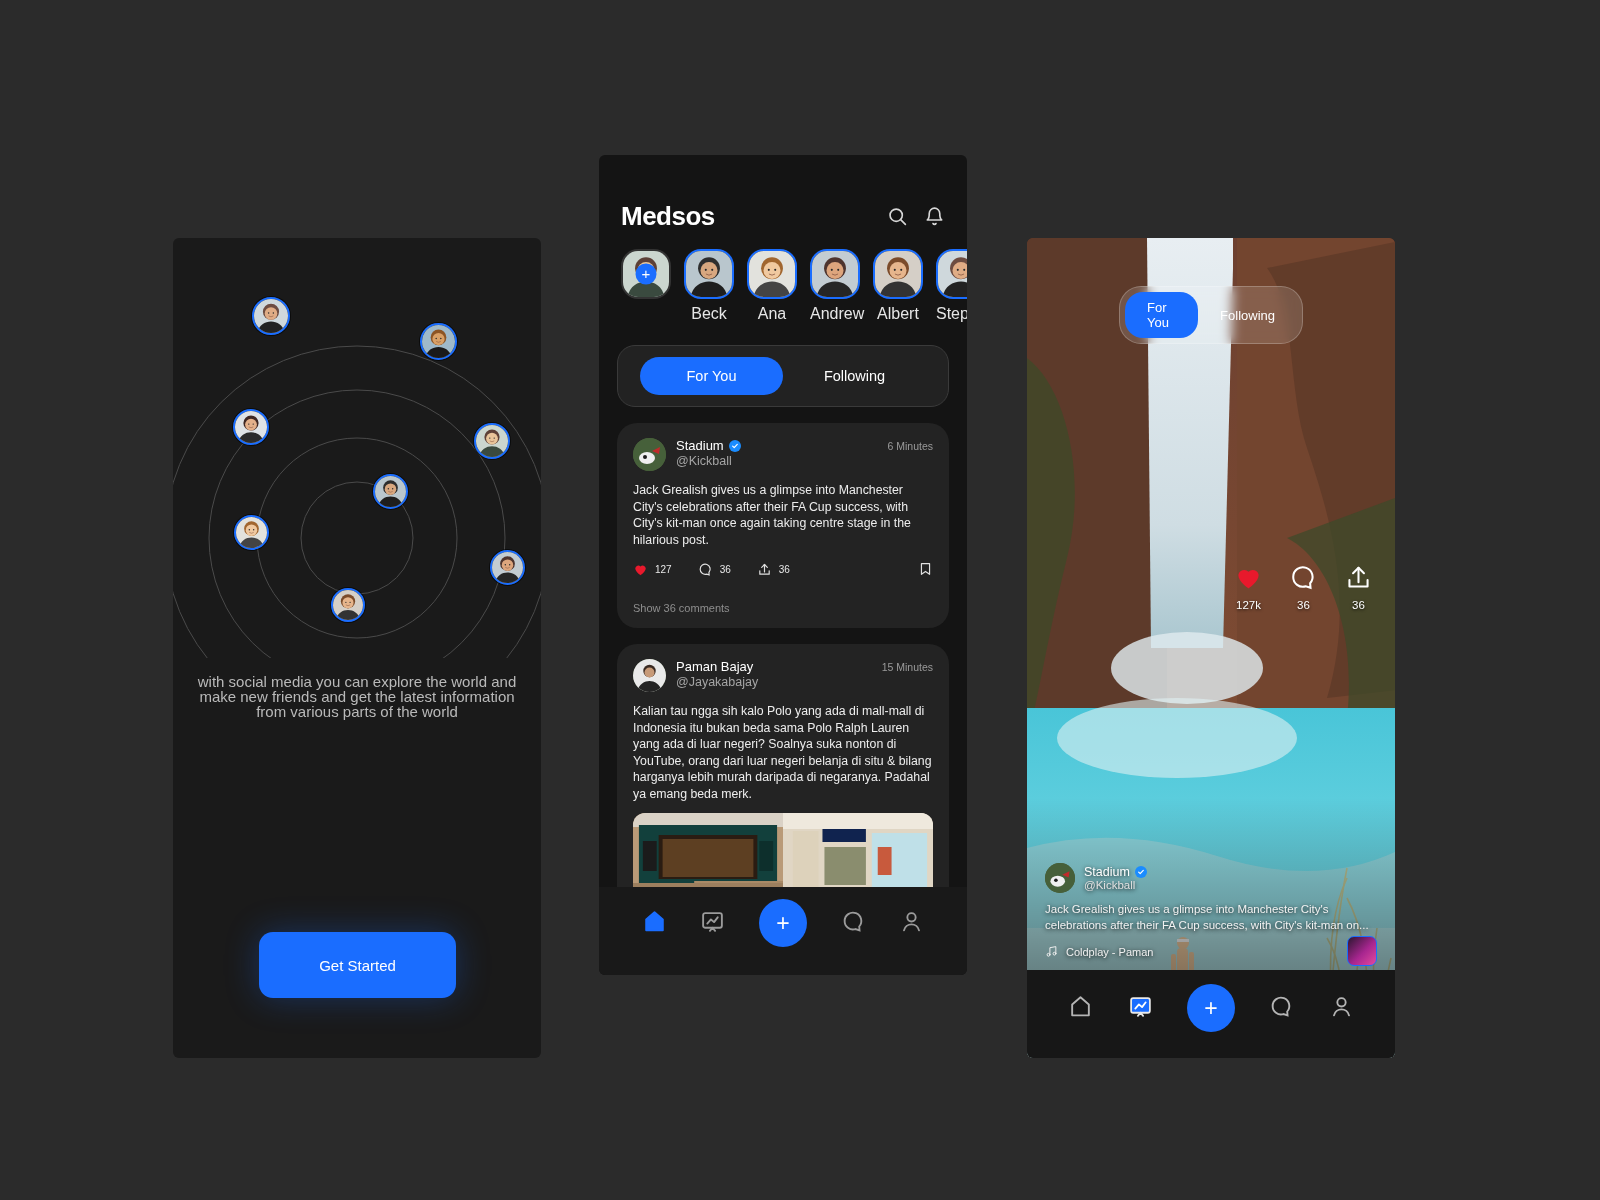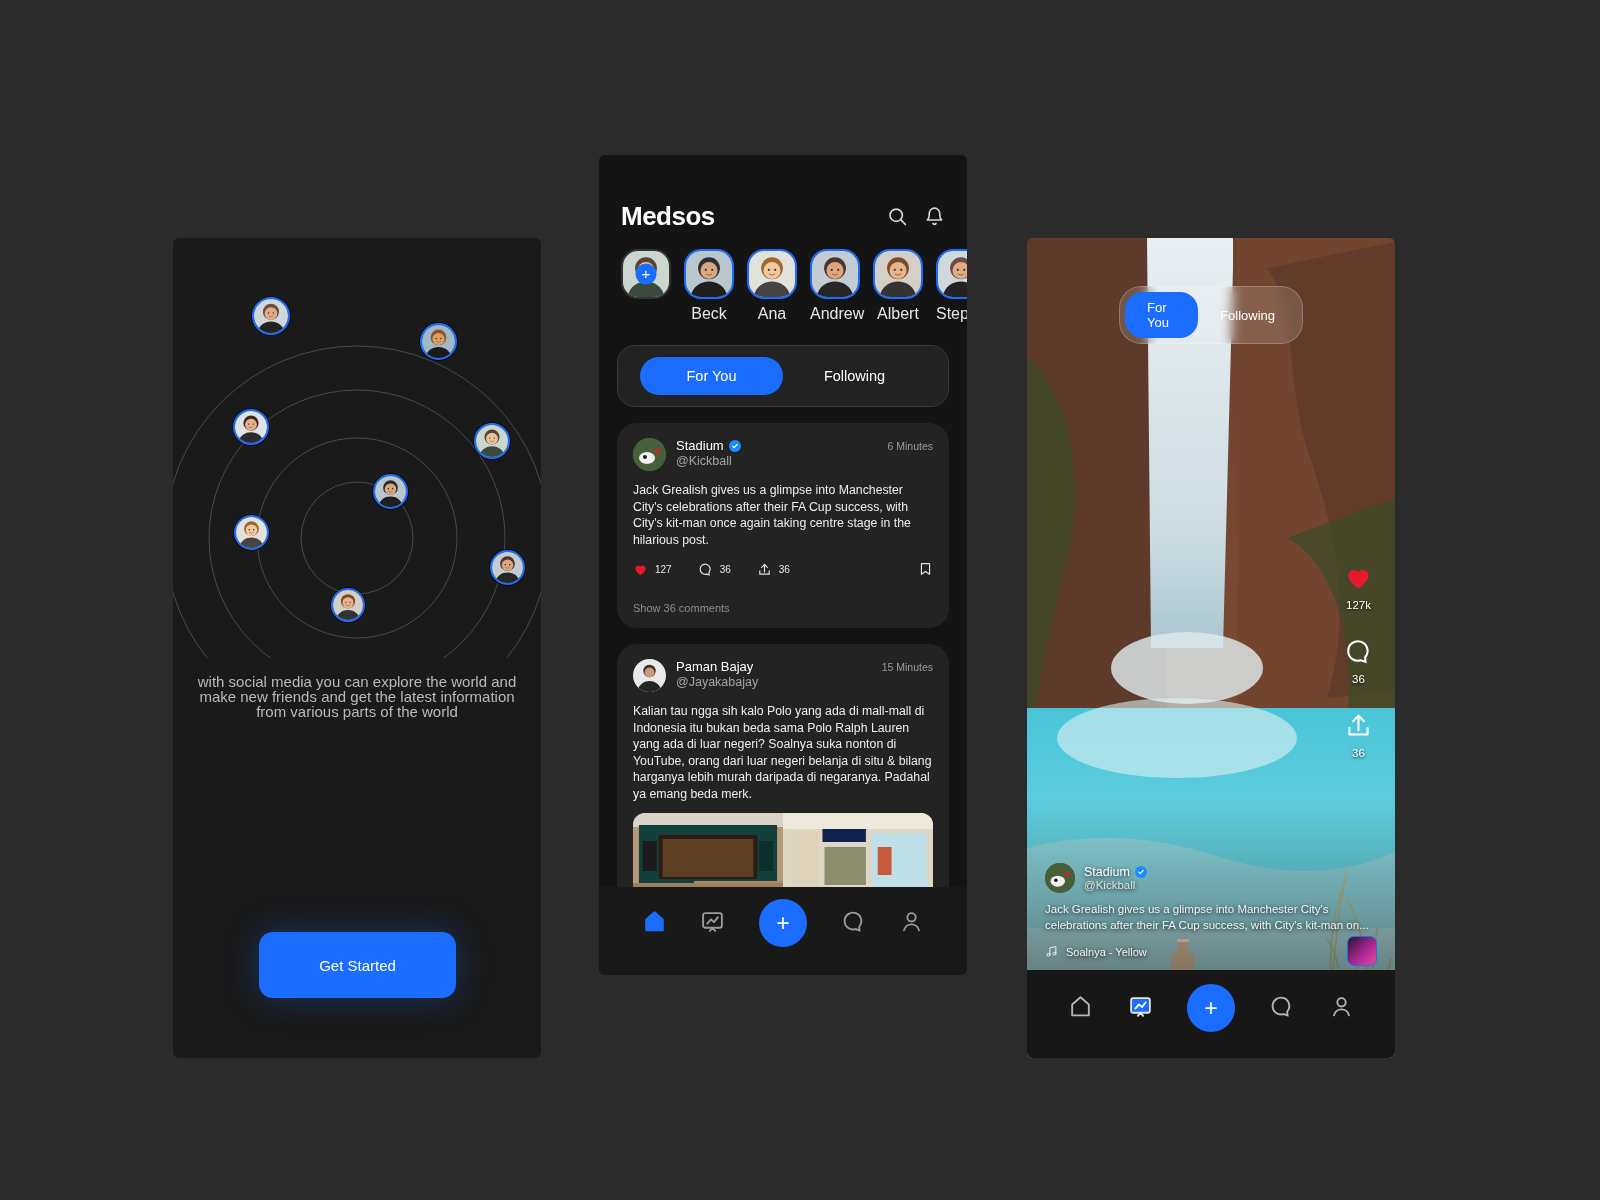--- a/index.html
+++ b/index.html
@@ -153,21 +153,21 @@
     border: 1px solid rgba(255,255,255,.22);
     border-radius: 22px; backdrop-filter: blur(6px);
   }
   .reel-segwrap .seg {
     padding: 8px 22px; font-size: 13px; color: #fff; border-radius: 18px; cursor: pointer;
   }
   .reel-segwrap .seg.on { background: #1a6dff; }
 
   .reel-acts {
     position: absolute; right: 22px; top: 325px;
-    display: flex; flex-direction: column; gap: 26px; align-items: center;
+    display: flex; flex-direction: row; gap: 26px; align-items: center;
   }
   .reel-acts .item { text-align: center; color: #fff; font-size: 11.5px; }
   .reel-acts .item .cnt { margin-top: 5px; text-shadow: 0 1px 3px rgba(0,0,0,.8); }
 
   .reel-caption { position: absolute; left: 18px; right: 18px; bottom: 100px; }
   .reel-caption .row { display: flex; align-items: center; gap: 9px; }
   .reel-caption .pic { width: 30px; height: 30px; border-radius: 50%; overflow: hidden; background: #4a5d3a; }
   .reel-caption .nm { color: #fff; font-size: 12.5px; display: flex; align-items: center; gap: 5px;
                       text-shadow: 0 1px 4px rgba(0,0,0,.9); }
   .reel-caption .hd { color: #e0e0e0; font-size: 11.5px; text-shadow: 0 1px 4px rgba(0,0,0,.9); }
@@ -691,21 +691,21 @@
           <div class="hd">@Kickball</div>
         </div>
       </div>
       <div class="txt">Jack Grealish gives us a glimpse into Manchester City's celebrations after their FA Cup success, with City's kit-man on...</div>
       <div class="reel-music">
         <svg width="13" height="13" viewBox="0 0 24 24" fill="none" stroke="#f0f0f0" stroke-width="1.8" stroke-linecap="round">
           <path d="M9 18V5l11-2v13"></path>
             <circle cx="6.5" cy="18" r="2.6"></circle>
             <circle cx="17.5" cy="16" r="2.6"></circle>
         </svg>
-        <span>Soalnya - Yellow</span>
+        <span>Coldplay - Paman</span>
       </div>
     </div>
 
     <div class="reel-albumart"></div>
 
     <div class="reel-tabbar">
       <span>
         <svg width="25" height="25" viewBox="0 0 24 24" fill="none" stroke="#b5b5b5" stroke-width="1.8" stroke-linejoin="round">
           <path d="M12 3.2 20 10v10.5H4V10z"></path>
         </svg>

